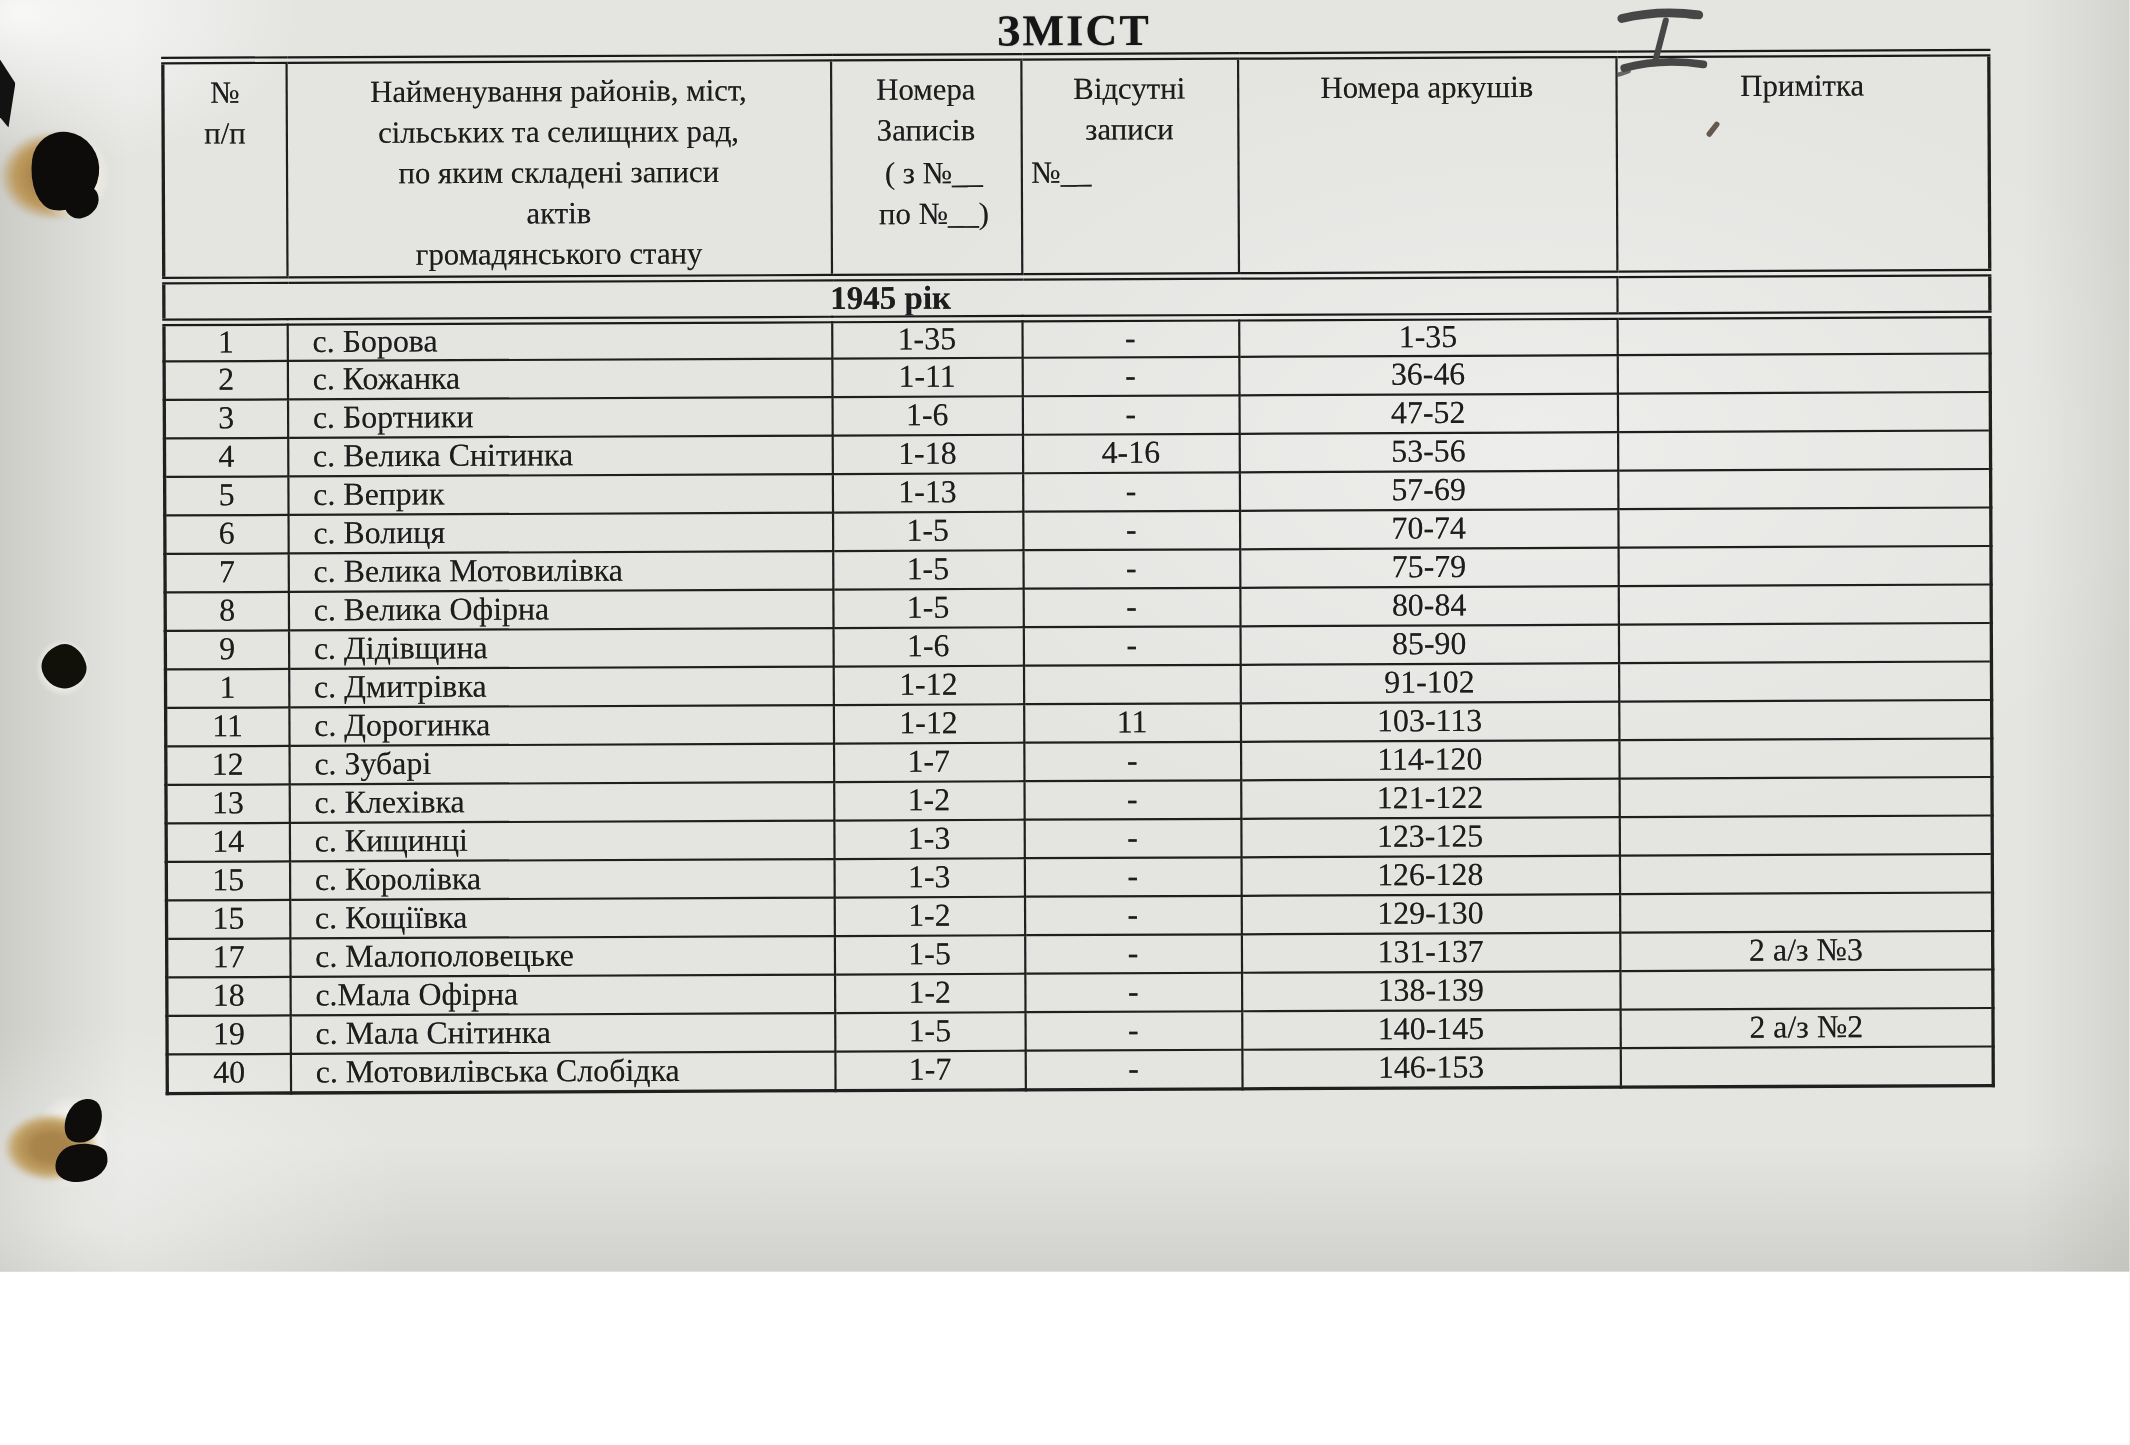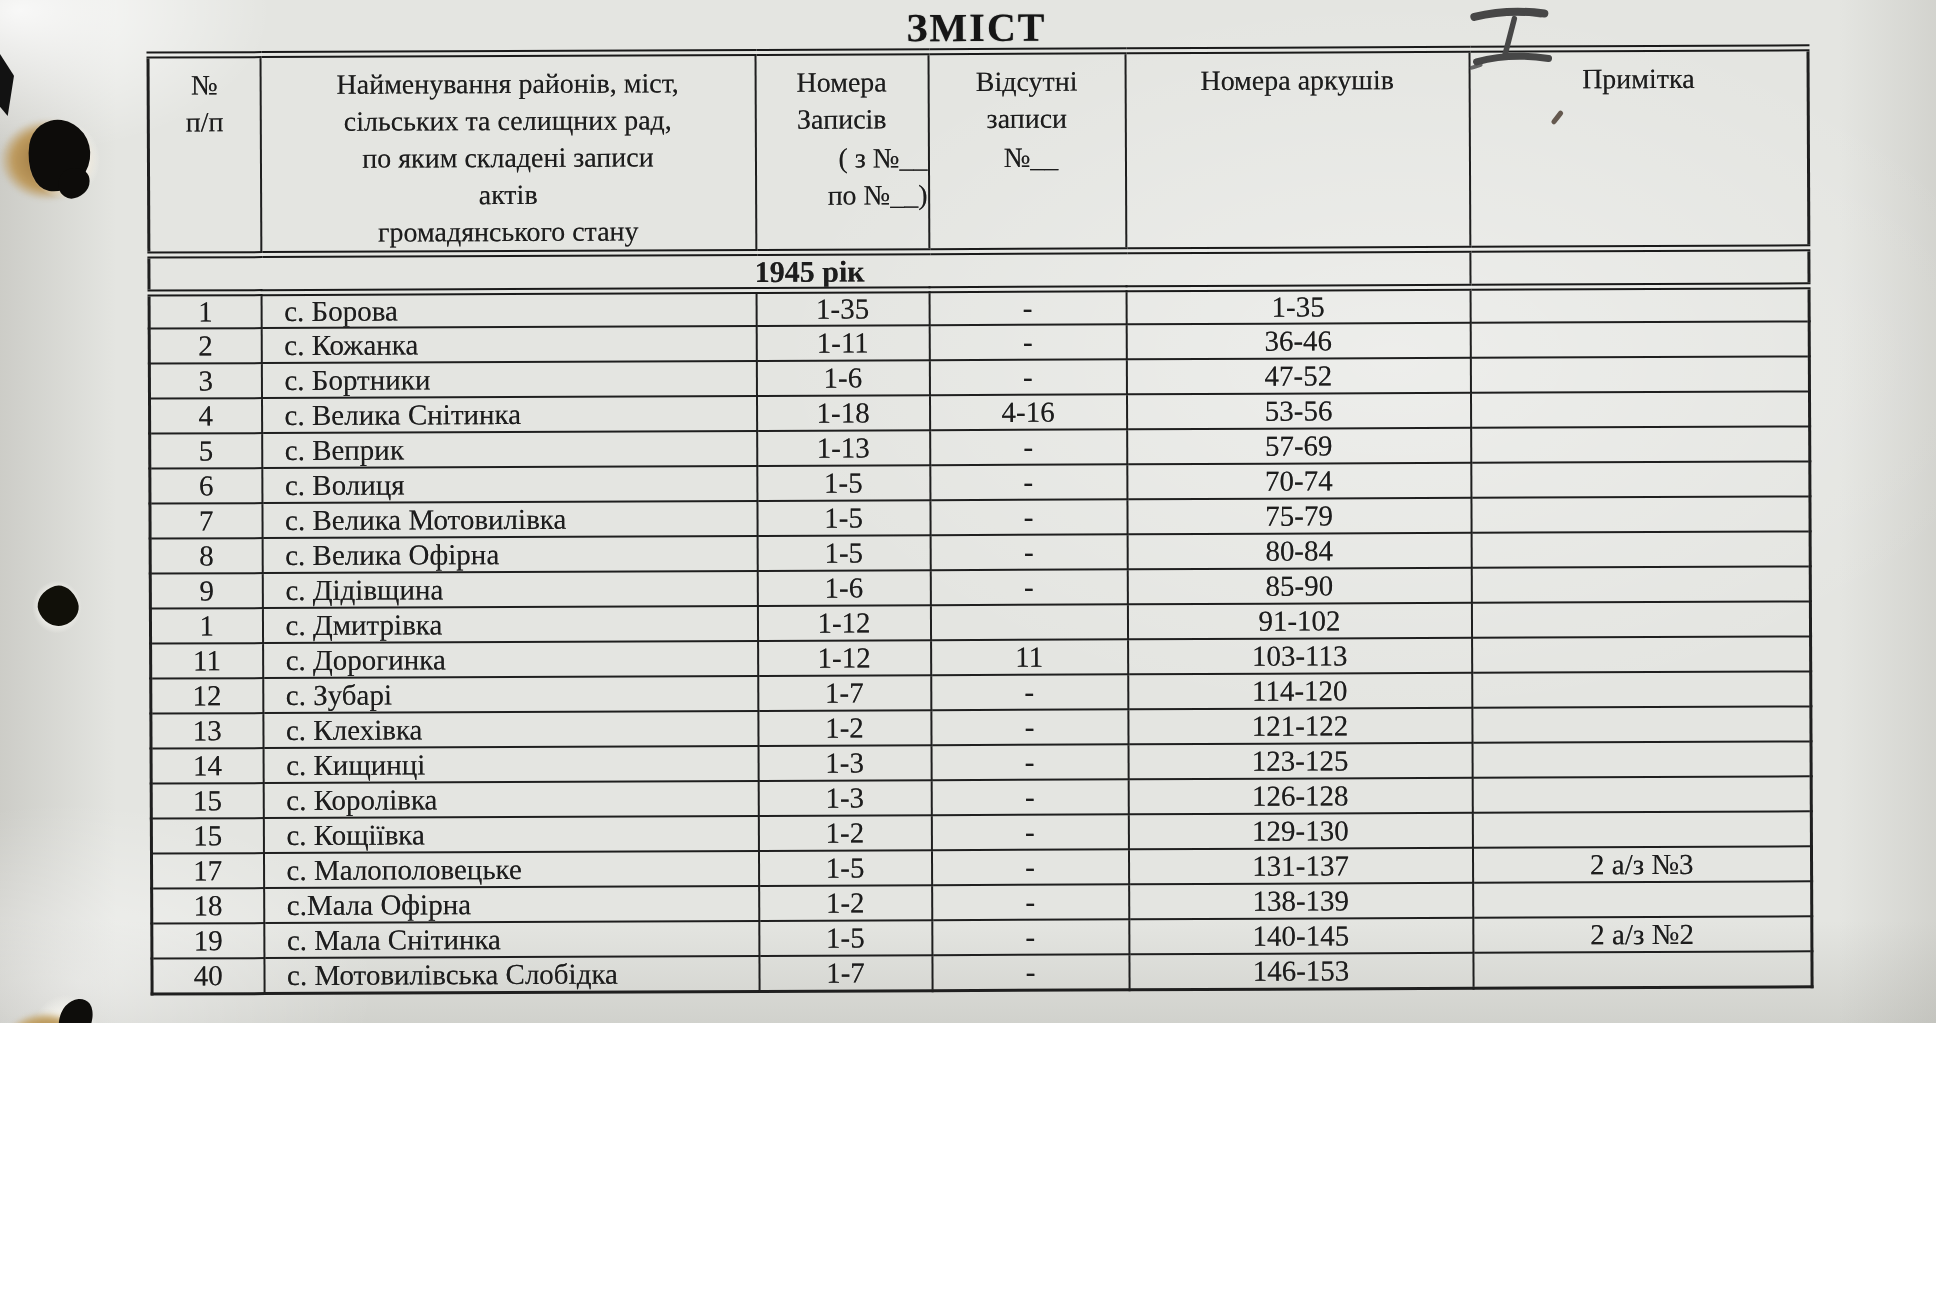--- a/index.html
+++ b/index.html
@@ -1,20 +1,20 @@
 <!DOCTYPE html>
 <html><head>
 <meta charset="utf-8">
 <style>
   html,body{margin:0;padding:0;}
   body{width:1936px;height:1314px;overflow:hidden;
        font-family:"Liberation Serif","DejaVu Serif",serif;}
 
   
-  .scan{position:relative;width:1936px;height:1023px;overflow:hidden;
+  .scan{position:relative;width:1936px;height:1156px;overflow:hidden;
     background:
       radial-gradient(900px 520px at 72% 35%, rgba(255,255,255,.34), rgba(255,255,255,0) 70%),
       radial-gradient(420px 240px at 1% 1%, rgba(255,255,255,.85), rgba(255,255,255,0) 60%),
       radial-gradient(500px 300px at 4% 96%, rgba(255,255,255,.45), rgba(255,255,255,0) 60%),
       linear-gradient(90deg, rgba(150,148,140,.30), rgba(150,148,140,0) 6%),
       linear-gradient(270deg, rgba(150,148,140,.22), rgba(150,148,140,0) 5%),
       linear-gradient(0deg, rgba(140,140,132,.22), rgba(140,140,132,0) 10%),
       #e4e5e1;}
 
   
@@ -30,22 +30,22 @@
         color:#1d1d1d;text-shadow:0 0 .6px rgba(15,15,15,.6);}
   col.c1{width:112px}col.c2{width:495px}col.c3{width:173px}
   col.c4{width:197px}col.c5{width:344px}col.c6{width:339px}
   table{border:3px solid #1f1f1f;}
   th,td{border:2px solid #1f1f1f;padding:0;}
   thead tr{height:180px;}
   th{font-weight:normal;vertical-align:top;padding-top:8px;font-size:28px;line-height:37px;}
   th, td{overflow:hidden;}
   thead th{border-top:7px double #1a1a1a;border-bottom:7px double #1a1a1a;}
   .th-c{display:block;white-space:pre-line;text-align:center;}
-  .th-l{display:block;white-space:pre-line;text-align:right;padding-left:14px;margin-top:2px;}
-  .th-l2{display:block;white-space:pre-line;text-align:center;padding-left:8px;margin-top:2px;}
+  .th-l{display:block;white-space:pre-line;text-align:center;padding-left:14px;margin-top:2px;}
+  .th-l2{display:block;white-space:pre-line;text-align:left;padding-left:8px;margin-top:2px;}
 
   .year-row{height:37px;}
   .year-row td{border-bottom:7px double #1a1a1a;text-align:center;
                font-weight:bold;font-size:30px;}
   tbody tr{height:35px;}
   td{font-size:29px;line-height:31px;text-align:center;}
   td.name-cell{text-align:left;padding-left:22px;}
 
   
   .corner-mark{position:absolute;left:1322px;top:4px;width:84px;height:68px;}

